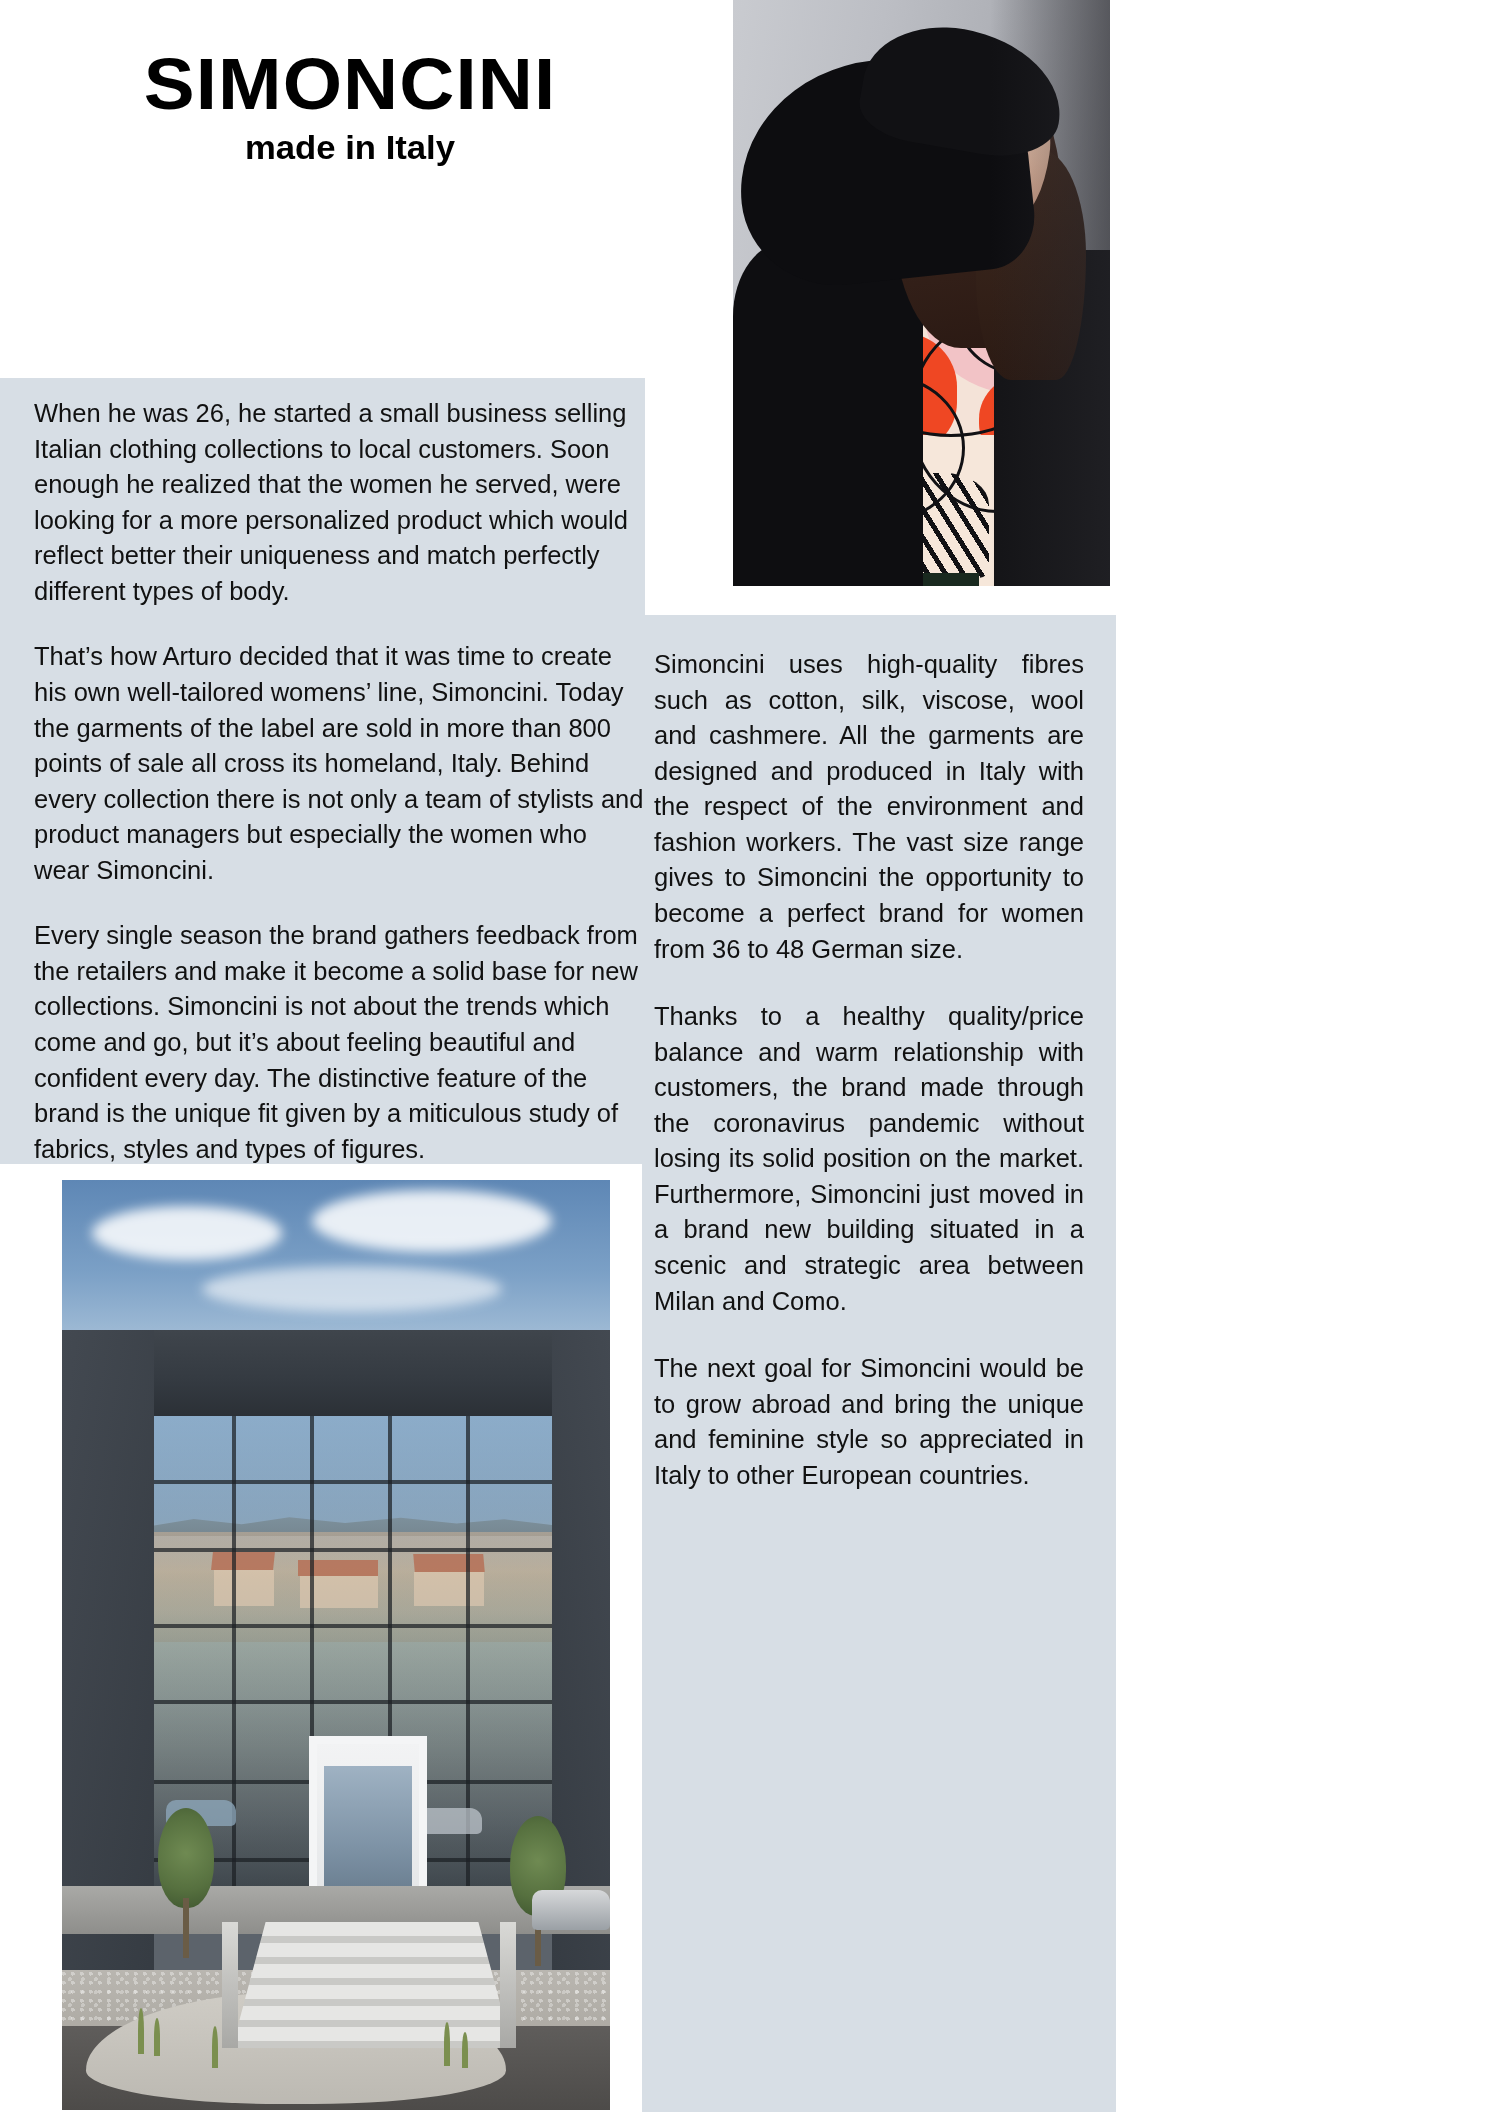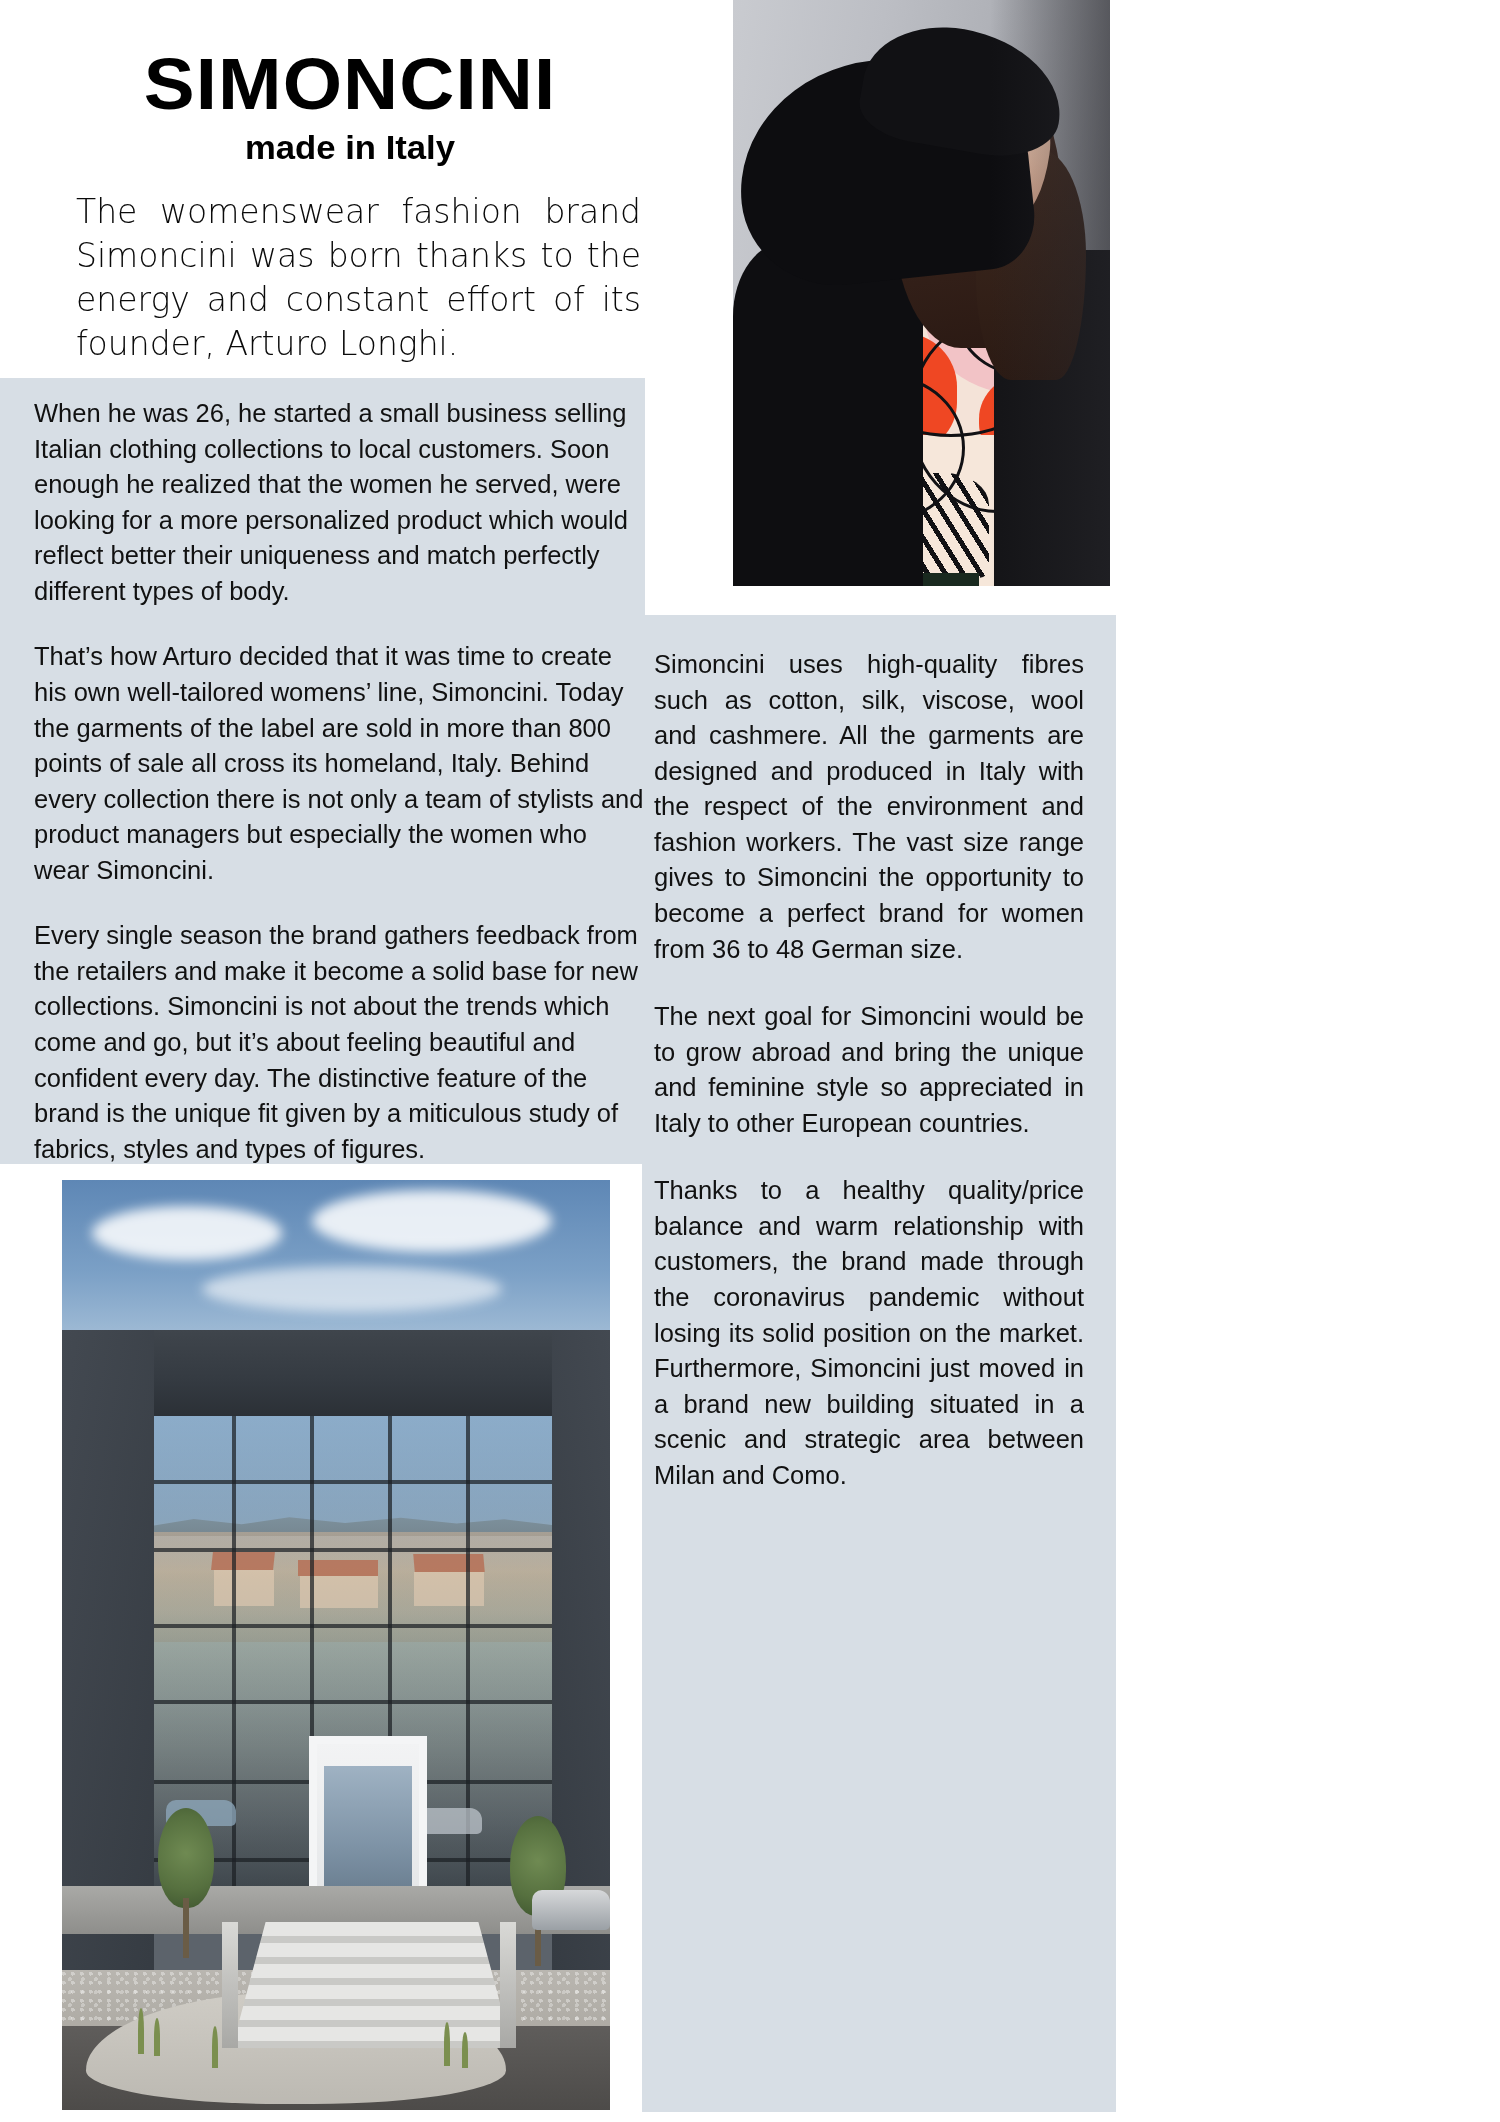--- a/index.html
+++ b/index.html
@@ -315,35 +315,34 @@
   }
 </style>
 </head>
 <body>
 
 <div class="page">
 
   <div class="brand-title">SIMONCINI</div>
   <div class="brand-sub">made in Italy</div>
 
-  <div class="intro">The womenswear fashion brand Simoncini was born thanks to the energy and constant effort of its founder, Arturo Longhi.</div>
 
   <div class="panel panel-left">
     <div class="body">
       <p>When he was 26, he started a small business selling Italian clothing collections to local customers. Soon enough he realized that the women he served, were looking for a more personalized product which would reflect better their uniqueness and match perfectly different types of body.</p>
       <p>That’s how Arturo decided that it was time to create his own well-tailored womens’ line, Simoncini. Today the garments of the label are sold in more than 800 points of sale all cross its homeland, Italy. Behind every collection there is not only a team of stylists and product managers but especially the women who wear Simoncini.</p>
       <p>Every single season the brand gathers feedback from the retailers and make it become a solid base for new collections. Simoncini is not about the trends which come and go, but it’s about feeling beautiful and confident every day. The distinctive feature of the brand is the unique fit given by a miticulous study of fabrics, styles and types of figures.</p>
     </div>
   </div>
 
   <div class="panel panel-right">
     <div class="body">
       <p>Simoncini uses high-quality fibres such as cotton, silk, viscose, wool and cashmere. All the garments are designed and produced in Italy with the respect of the environment and fashion workers. The vast size range gives to Simoncini the opportunity to become a perfect brand for women from 36 to 48 German size.</p>
+      <p>Thanks to a healthy quality/price balance and warm relationship with customers, the brand made through the coronavirus pandemic without losing its solid position on the market. Furthermore, Simoncini just moved in a brand new building situated in a scenic and strategic area between Milan and Como.</p>
       <p>The next goal for Simoncini would be to grow abroad and bring the unique and feminine style so appreciated in Italy to other European countries.</p>
-      <p>Thanks to a healthy quality/price balance and warm relationship with customers, the brand made through the coronavirus pandemic without losing its solid position on the market. Furthermore, Simoncini just moved in a brand new building situated in a scenic and strategic area between Milan and Como.</p>
     </div>
   </div>
 
   <div class="photo-model">
     <div class="pm-wall"></div>
     <div class="pm-baseboard"></div>
 
     <div class="pm-garment">
       <div class="g-black-shoulder"></div>
       <div class="g-pink"></div>

